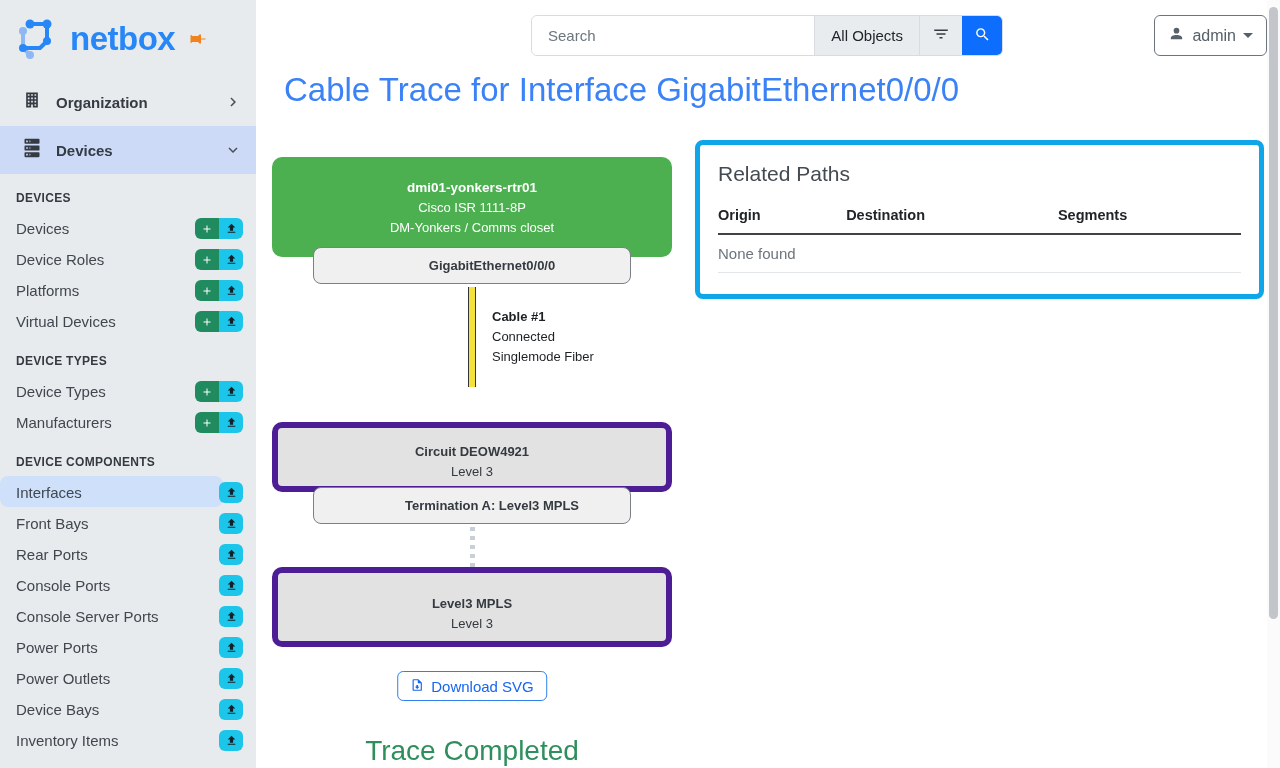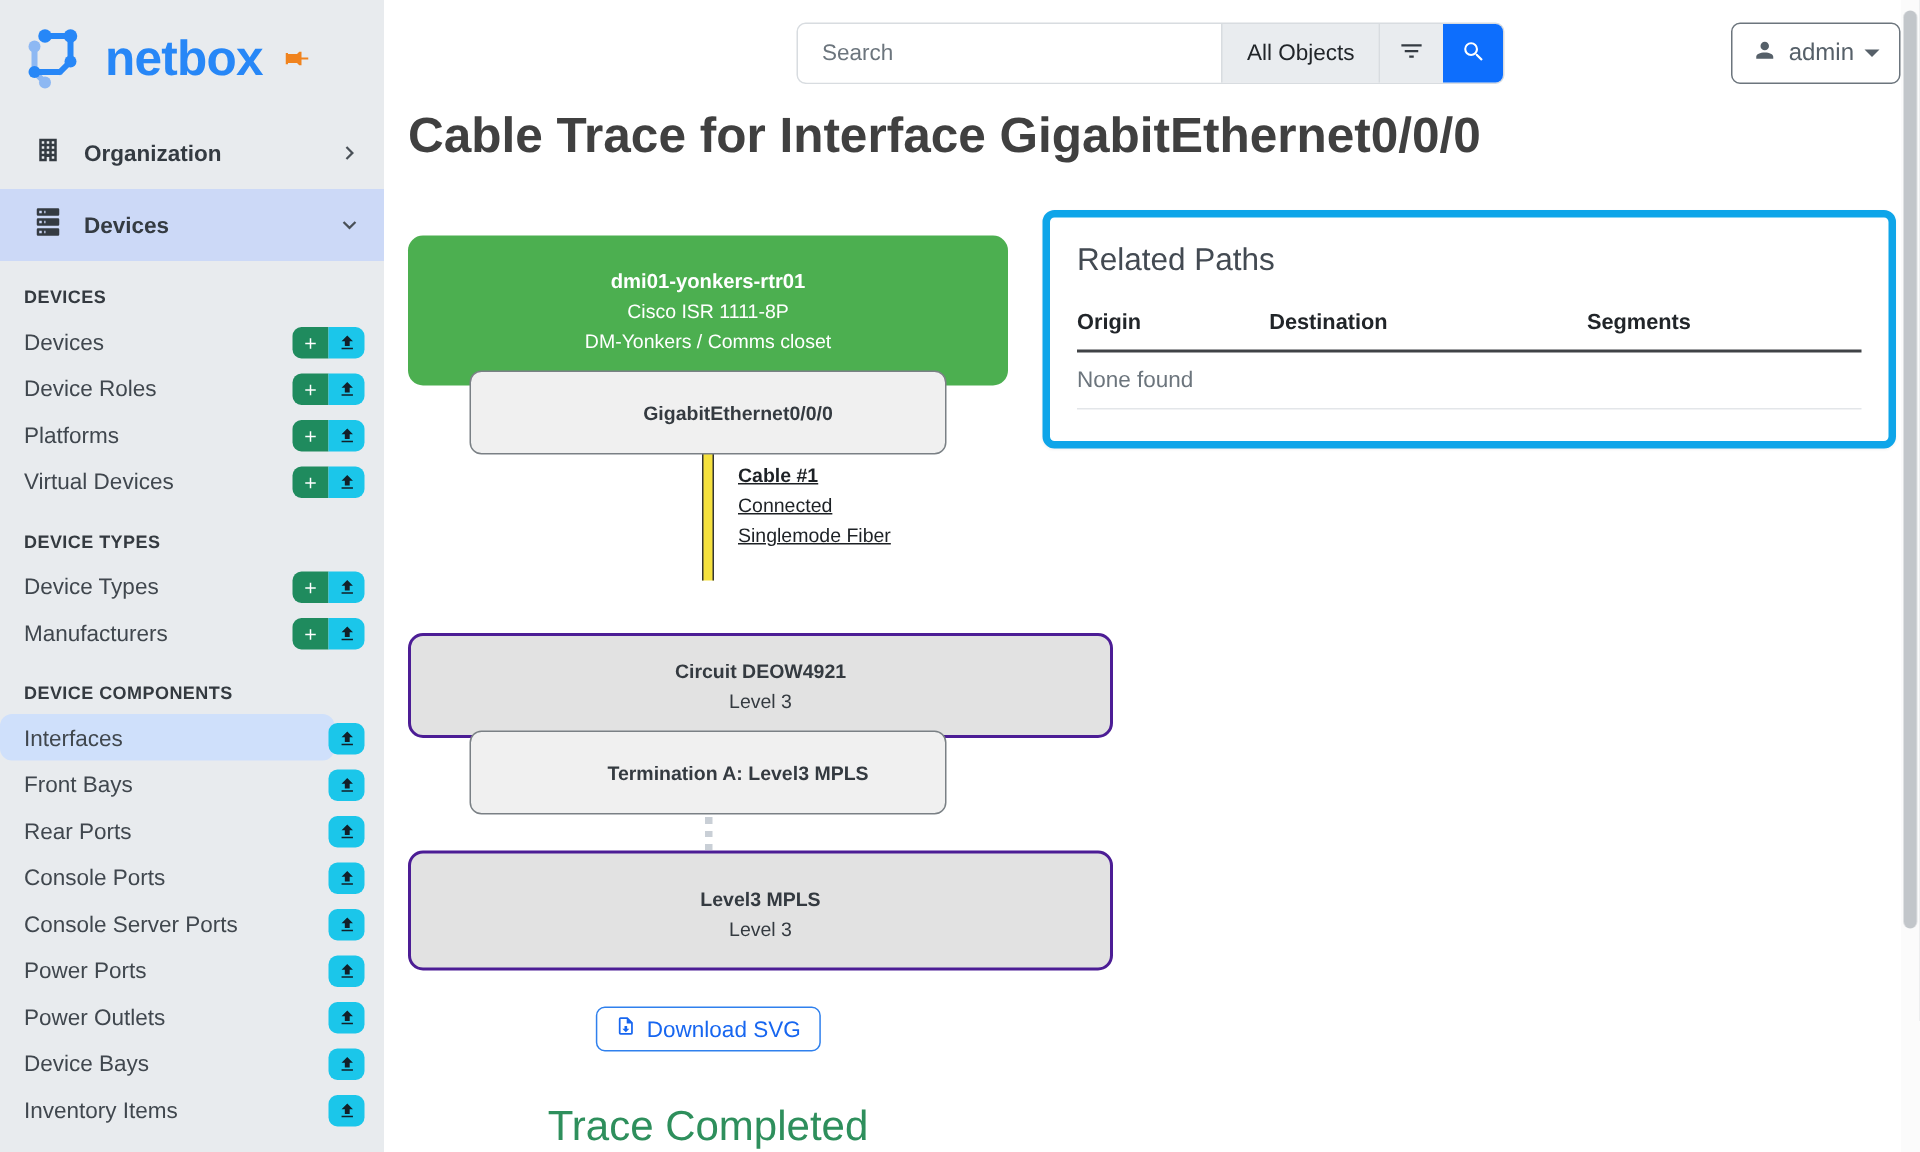--- a/index.html
+++ b/index.html
@@ -33,39 +33,39 @@
   .search-group { position:absolute; left:275px; top:15px; width:472px; height:41px; display:flex; border:1px solid #d8dce0; border-radius:6px; background:#fff; }
   .search-input { flex:1; border:none; outline:none; padding:0 16px; font-size:15px; color:#212529; font-family:"Liberation Sans", sans-serif; border-radius:6px 0 0 6px; }
   .search-input::placeholder { color:#6c757d; }
   .scope { background:#e9ecef; border-left:1px solid #d8dce0; display:flex; align-items:center; padding:12px 16px; font-size:15px; color:#212529; cursor:pointer; }
   .filter-btn { width:43px; background:#e9ecef; border:none; border-left:1px solid #d8dce0; display:flex; align-items:center; justify-content:center; cursor:pointer; }
   .go-btn { width:40px; background:#0d6efd; border:none; border-radius:0 5px 5px 0; display:flex; align-items:center; justify-content:center; cursor:pointer; }
 
   .user-btn { position:absolute; right:13px; top:15px; height:41px; background:#fff; border:1px solid #6c757d; border-radius:6px; display:flex; align-items:center; gap:7px; padding:0 13px; font-size:16px; color:#566069; cursor:pointer; }
   .caret { width:0; height:0; border-left:5px solid transparent; border-right:5px solid transparent; border-top:5px solid #566069; }
 
-  .page-title { position:absolute; left:16px; top:71px; font-size:33px; font-weight:700; color:#404040; }
+  .page-title { position:absolute; left:28px; top:71px; font-size:33px; font-weight:400; color:#3b82f6; }
 
   
   .diagram { position:absolute; left:16px; top:157px; width:400px; height:640px; }
   .node { position:absolute; text-align:center; }
   .device-box { left:0; top:0; width:400px; height:100px; background:#4caf50; border-radius:10px; color:#fff; padding-top:21px; z-index:1; }
   .device-box .t1 { font-size:13.5px; font-weight:bold; line-height:20px; }
   .device-box .t2 { font-size:13px; line-height:20px; }
-  .sub-box { width:318px; height:56px; left:41px; background:#f0f0f0; border:1px solid #7a8085; border-radius:8px; display:flex; align-items:center; justify-content:center; font-size:13px; font-weight:bold; color:#343a40; z-index:3;padding-left:40px; }
+  .sub-box { width:318px; height:37px; left:41px; background:#f0f0f0; border:1px solid #7a8085; border-radius:8px; display:flex; align-items:center; justify-content:center; font-size:13px; font-weight:bold; color:#343a40; z-index:3;padding-left:40px; }
   .iface-box { top:90px; }
   .termz-box { top:230px; }
   .terma-box { top:330px; }
-  .wide-box { left:0; width:470px; background:#e2e2e2; border:2px solid #4c1d95; border-radius:10px; color:#343a40; z-index:2; }
+  .wide-box { left:0; width:400px; background:#e2e2e2; border:6px solid #4c1d95; border-radius:10px; color:#343a40; z-index:2; }
   .circuit-box { top:265px; height:70px; padding-top:14px; }
   .provider-box { top:410px; height:80px; padding-top:21px; }
   .wide-box .t1 { font-size:13px; font-weight:bold; line-height:20px; }
   .wide-box .t2 { font-size:13px; line-height:20px; }
   .cable-line { position:absolute; left:196px; top:130px; width:8px; height:100px; background:#f5e13e; border-left:1px solid #343434; border-right:1px solid #343434; z-index:0; }
-  .cable-labels { position:absolute; left:220px; top:150px; font-size:13px; color:#1d2125; line-height:20px; text-align:left;text-decoration:underline; }
+  .cable-labels { position:absolute; left:220px; top:150px; font-size:13px; color:#1d2125; line-height:20px; text-align:left; }
   .cable-labels .t1 { font-weight:bold; }
   .dotted-line { position:absolute; left:198px; top:370px; width:5px; height:40px; background:repeating-linear-gradient(to bottom,#c9cfd6 0 4px,transparent 4px 9px); z-index:0; }
   .dl-btn { position:absolute; left:50%; transform:translateX(-50%); top:514px; height:30px; background:#fff; border:1px solid #2f80ed; border-radius:6px; color:#1766f0; font-size:15px; display:flex; align-items:center; gap:7px; padding:0 12px; cursor:pointer; white-space:nowrap; font-family:"Liberation Sans", sans-serif; }
   .trace-status { position:absolute; left:0; top:578px; width:400px; text-align:center; font-size:28px; color:#2e8f5c; }
 
   
   .card { position:absolute; left:439px; top:140px; width:569px; height:159px; background:#fff; border:5px solid #0ea5e9; border-radius:8px; box-shadow:0 1px 2px rgba(0,0,0,.05); padding:17px 18px; }
   .card-title { font-size:21px; font-weight:400; color:#434a52; }
   .rp-table { width:100%; border-collapse:collapse; margin-top:15px; }
   .rp-table th { text-align:left; font-size:14.5px; color:#212529; padding:6px 0 10px 0; border-bottom:2px solid #404346; }

